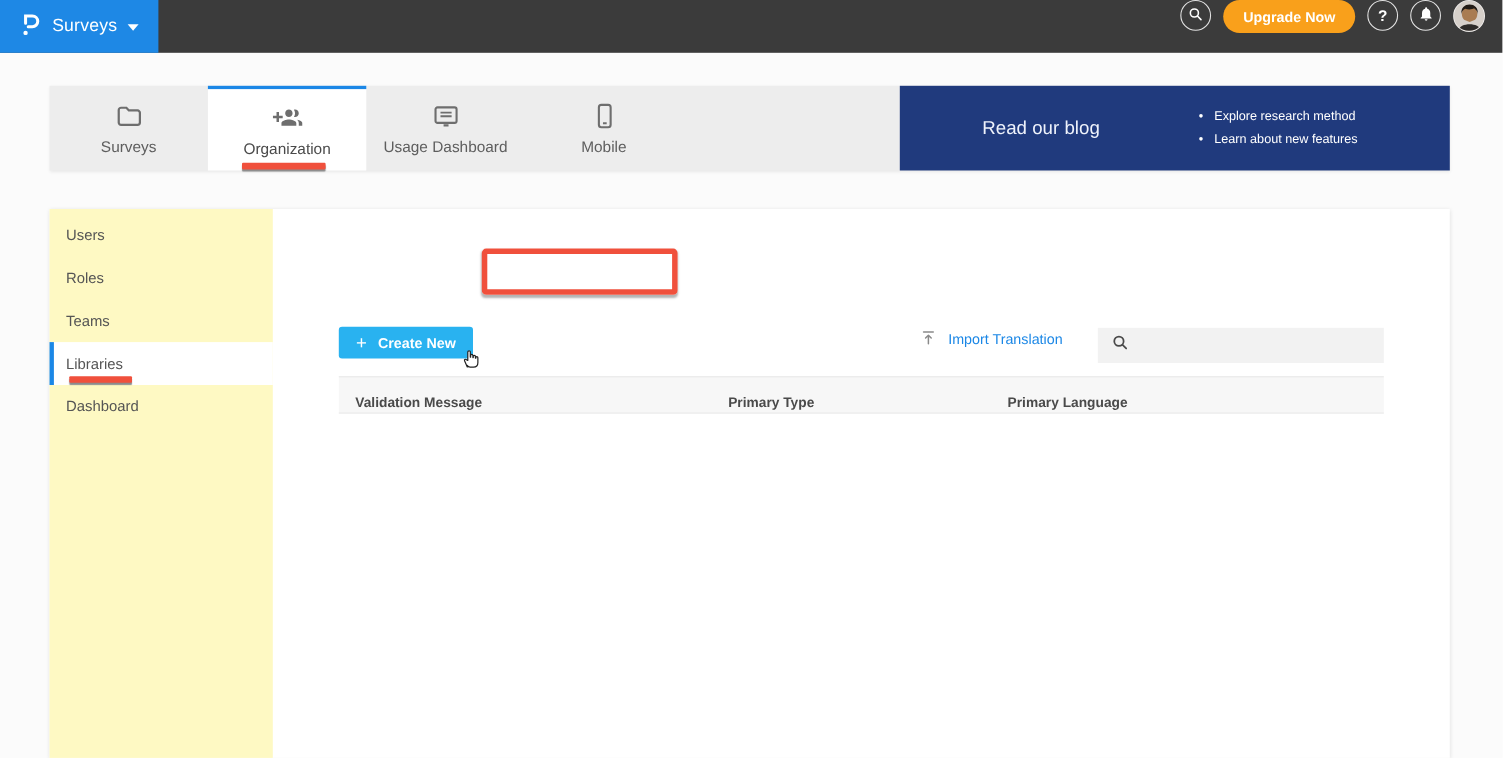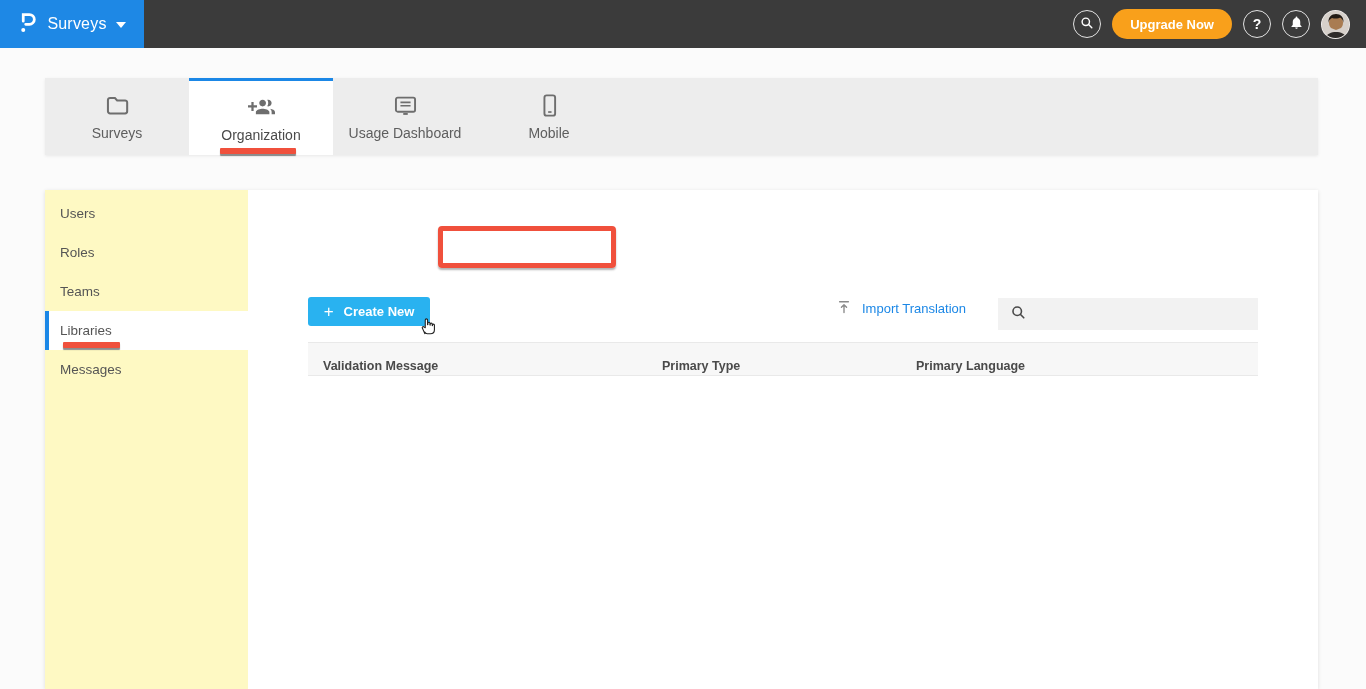--- a/index.html
+++ b/index.html
@@ -19,21 +19,21 @@
   }
   .brand {
     width:144px; height:48px; background:var(--brand_blue,#1e88e5);
     display:flex; align-items:center; justify-content:center; gap:9px;
     cursor:pointer;
   }
   .brand-label { color:#fff; font-size:16px; letter-spacing:.2px; }
   .brand-caret { width:0; height:0; border-left:5px solid transparent; border-right:5px solid transparent; border-top:6px solid #fff; margin-top:2px; }
   .topbar-right {
     position:absolute; right:16px; top:0; height:48px;
-    display:flex; align-items:center; gap:11px;
+    display:flex; gap:11px;
   }
   .circle-btn {
     width:28px; height:28px; border-radius:50%;
     border:1.5px solid rgba(255,255,255,.85);
     display:flex; align-items:center; justify-content:center;
     color:#fff; font-size:14px; font-weight:700; cursor:pointer;
   }
   .upgrade-btn {
     height:30px; padding:0 18px; border-radius:15px; border:none;
     background:var(--orange,#f9a01b); color:#fff;
@@ -221,39 +221,46 @@
       <svg viewBox="0 0 24 24" width="27" height="27">
         <rect x="7.5" y="3" width="9.5" height="18" rx="2" fill="none" stroke="#6e6e6e" stroke-width="1.7"></rect>
         <path d="M10.8 17.8h3" stroke="#6e6e6e" stroke-width="1.5"></path>
       </svg>
     </span>
     <span class="nav-label">Mobile</span>
   </div>
 
   <div class="ann-underline" style="left:175px; top:70px; width:76px;"></div>
 
+  <div class="promo">
+    <span class="promo-title">Read our blog</span>
+    <ul class="promo-bullets">
+      <li>Explore research method</li>
+      <li>Learn about new features</li>
+    </ul>
+  </div>
 </nav>
 
 <main class="card">
   <aside class="side">
     <div class="side-item">
       <span>Users</span>
     </div>
     <div class="side-item">
       <span>Roles</span>
     </div>
     <div class="side-item">
       <span>Teams</span>
     </div>
     <div class="side-item active">
       <span>Libraries</span>
       <div class="ann-underline" style="left:14px; top:31px; width:57px;"></div>
     </div>
     <div class="side-item">
-      <span>Messages</span>
+      <span>Dashboard</span>
     </div>
   </aside>
 
   <section class="content">
 
     <div class="ann-box" style="left:190px; top:36px; width:178px; height:42px;"></div>
 
     <button class="create-btn">
       <span class="plus">+</span>
       <span>Create New</span>

